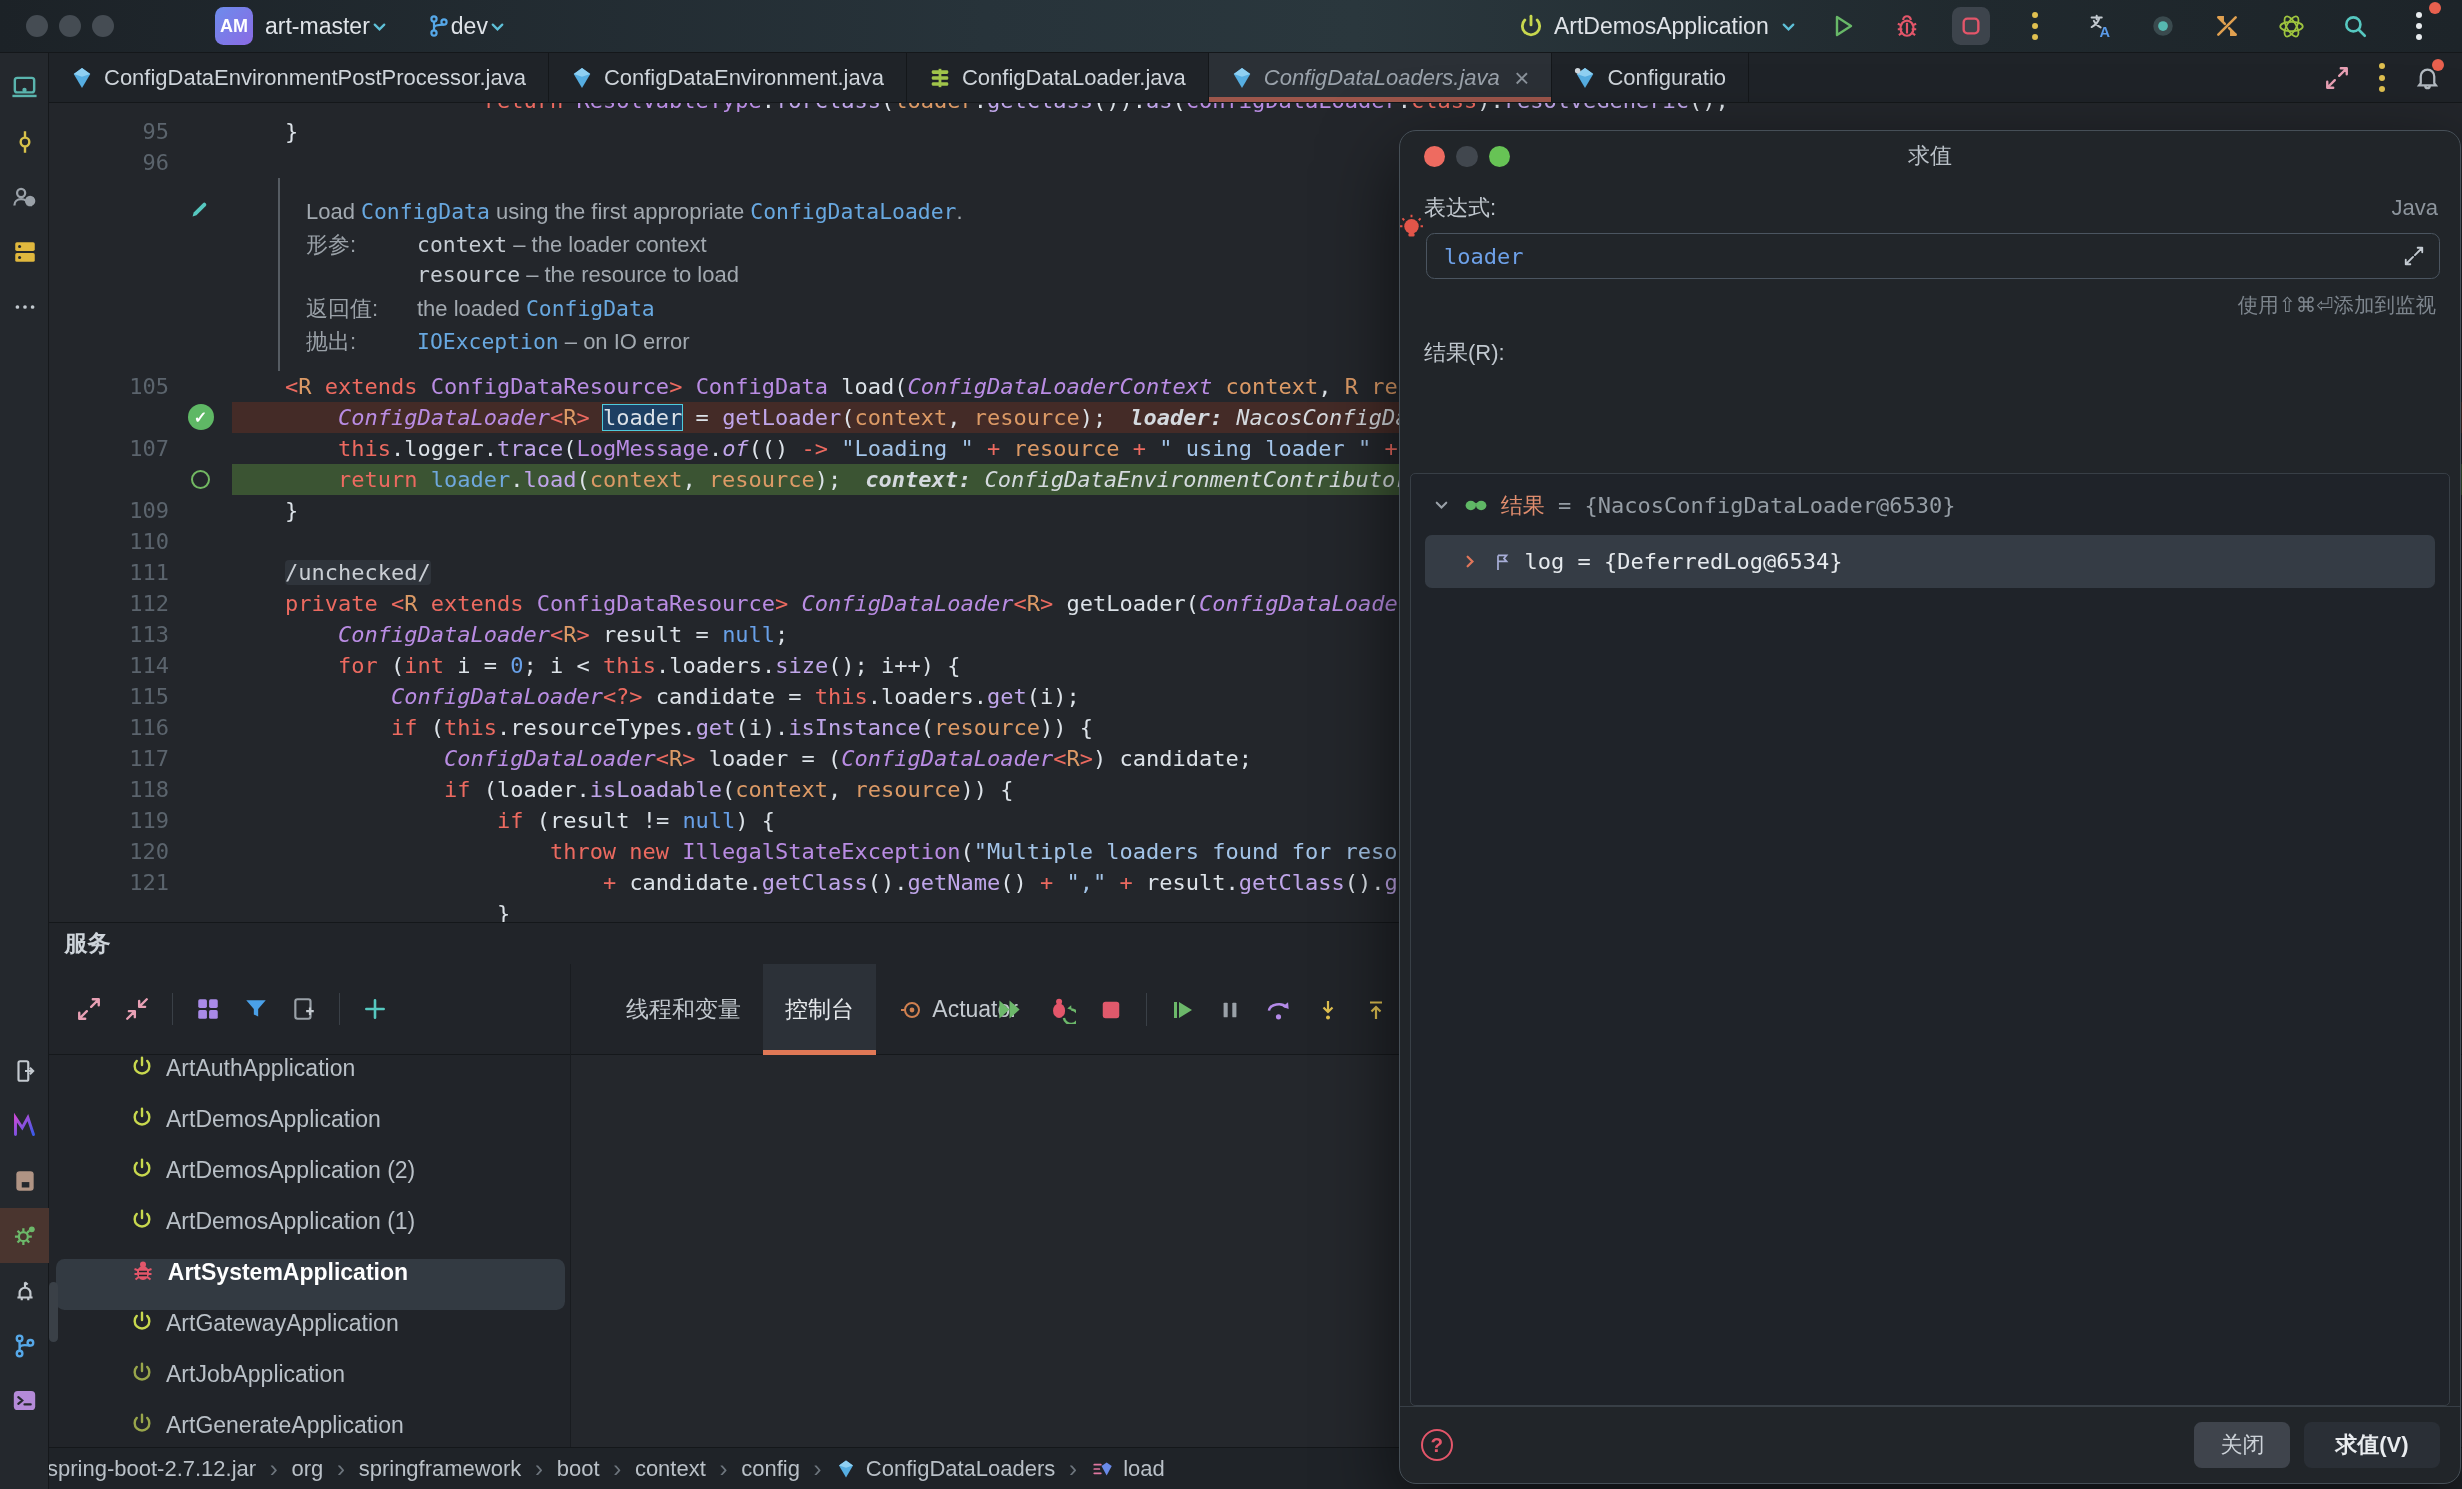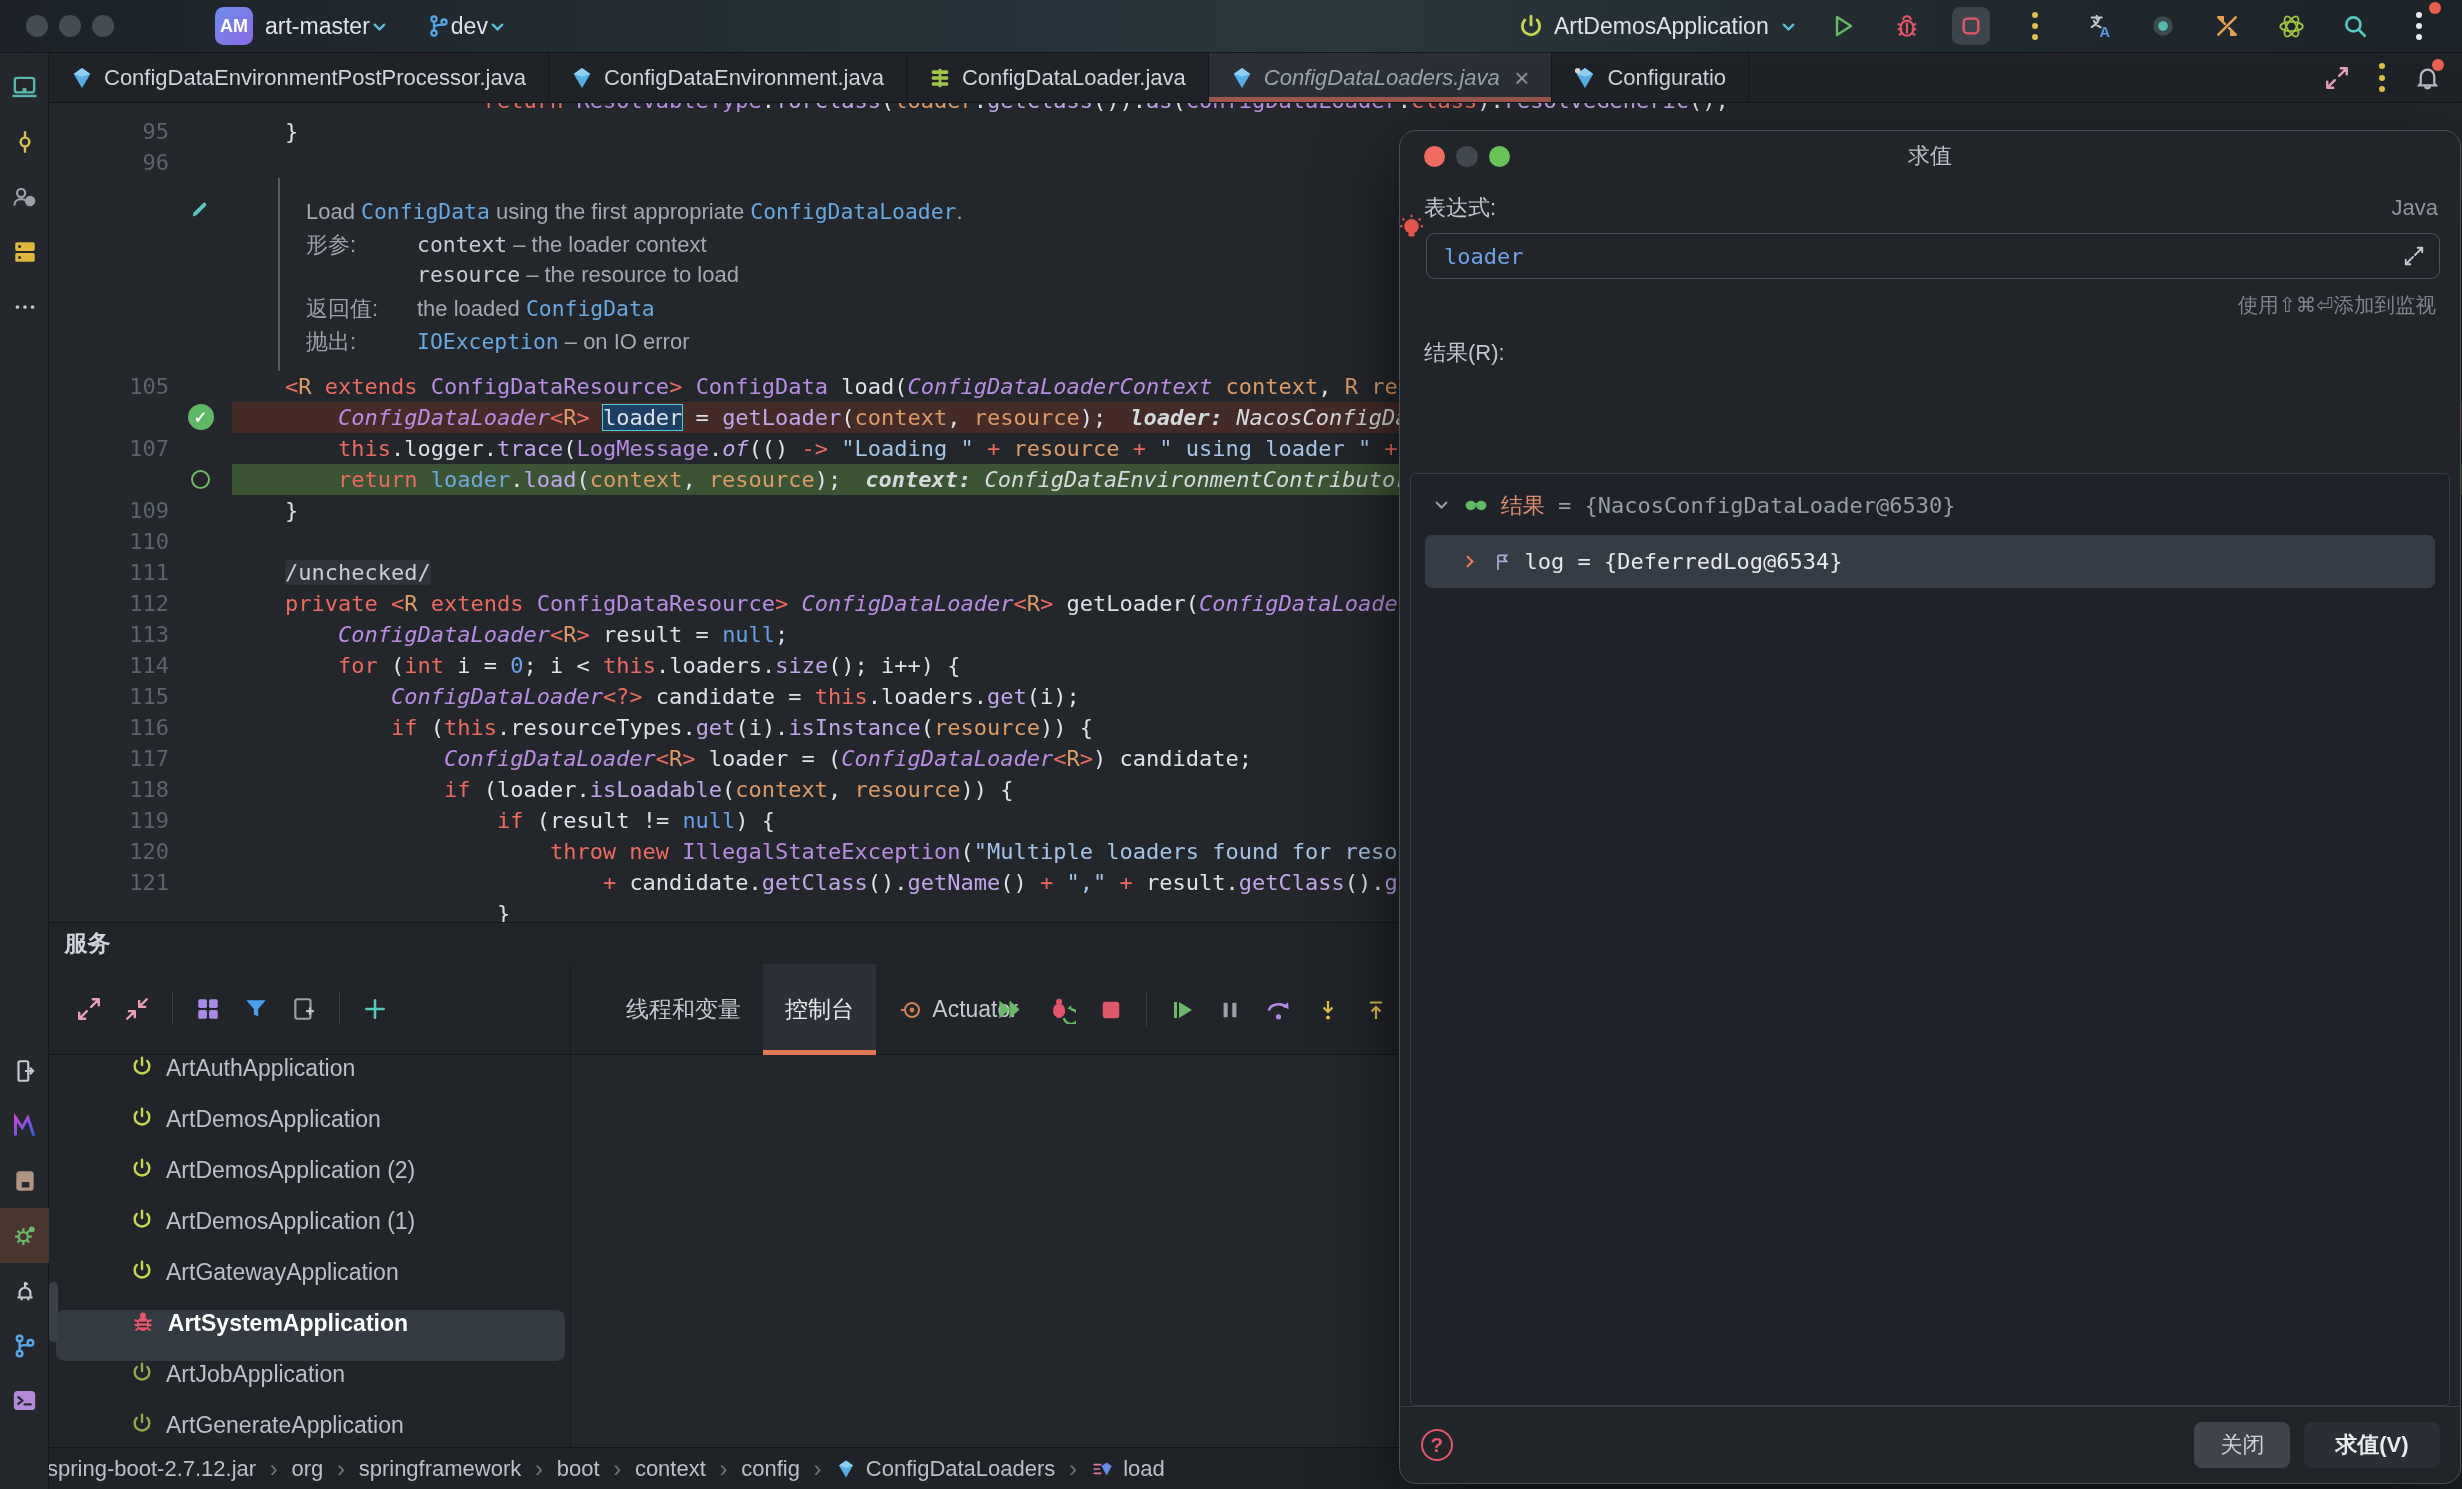--- a/index.html
+++ b/index.html
@@ -752,39 +752,39 @@
         </div>
         <div class="titem">
           <span class="ic power">
             <svg width="22" height="22" viewBox="0 0 24 24" fill="none" stroke="currentColor" stroke-width="2.6" stroke-linecap="round">
               <path d="M12 3v8"></path>
               <path d="M6.3 6.5a8 8 0 1 0 11.4 0"></path>
             </svg>
           </span>
           <span>ArtDemosApplication (1)</span>
         </div>
-        <div class="titem">
-          <span class="ic power">
-            <svg width="22" height="22" viewBox="0 0 24 24" fill="none" stroke="currentColor" stroke-width="2.6" stroke-linecap="round">
-              <path d="M12 3v8"></path>
-              <path d="M6.3 6.5a8 8 0 1 0 11.4 0"></path>
-            </svg>
-          </span>
-          <span>ArtGatewayApplication</span>
-        </div>
         <div class="titem selected">
           <span class="ic power">
             <svg width="24" height="24" viewBox="0 0 24 24">
               <ellipse cx="12" cy="14" rx="6" ry="7" fill="#e3566a"></ellipse>
               <circle cx="12" cy="5.5" r="3" fill="#e3566a"></circle>
               <path d="M3.5 10l4 1.5M3.5 15h4.2M4.5 20.5l3.6-2.7M20.5 10l-4 1.5M20.5 15h-4.2M19.5 20.5l-3.6-2.7" stroke="#e3566a" stroke-width="2" fill="none"></path>
               <path d="M8 12.5h8M8 16.5h8" stroke="#212429" stroke-width="1.6"></path>
             </svg>
           </span>
           <span>ArtSystemApplication</span>
+        </div>
+        <div class="titem">
+          <span class="ic power">
+            <svg width="22" height="22" viewBox="0 0 24 24" fill="none" stroke="currentColor" stroke-width="2.6" stroke-linecap="round">
+              <path d="M12 3v8"></path>
+              <path d="M6.3 6.5a8 8 0 1 0 11.4 0"></path>
+            </svg>
+          </span>
+          <span>ArtGatewayApplication</span>
         </div>
         <div class="titem">
           <span class="ic power-dim">
             <svg width="22" height="22" viewBox="0 0 24 24" fill="none" stroke="currentColor" stroke-width="2.6" stroke-linecap="round">
               <path d="M12 3v8"></path>
               <path d="M6.3 6.5a8 8 0 1 0 11.4 0"></path>
             </svg>
           </span>
           <span>ArtJobApplication</span>
         </div>

